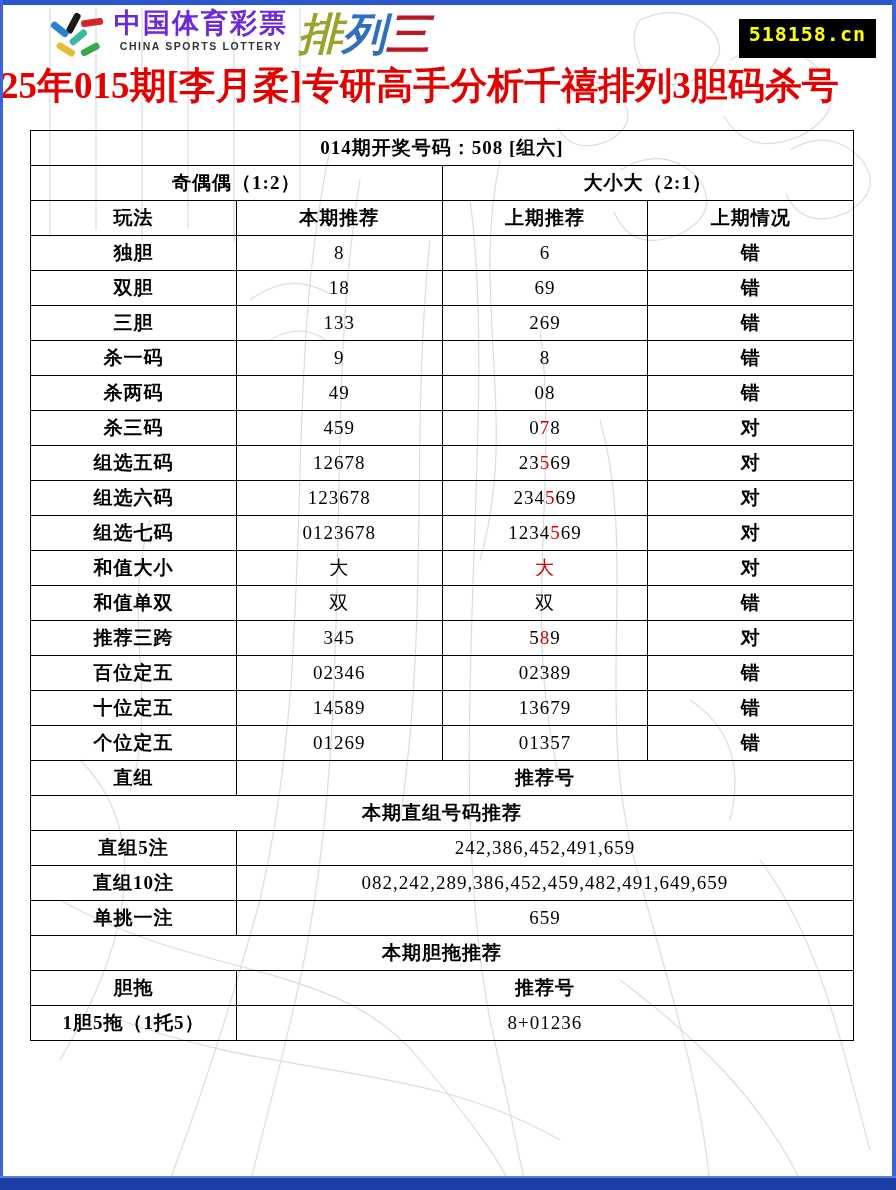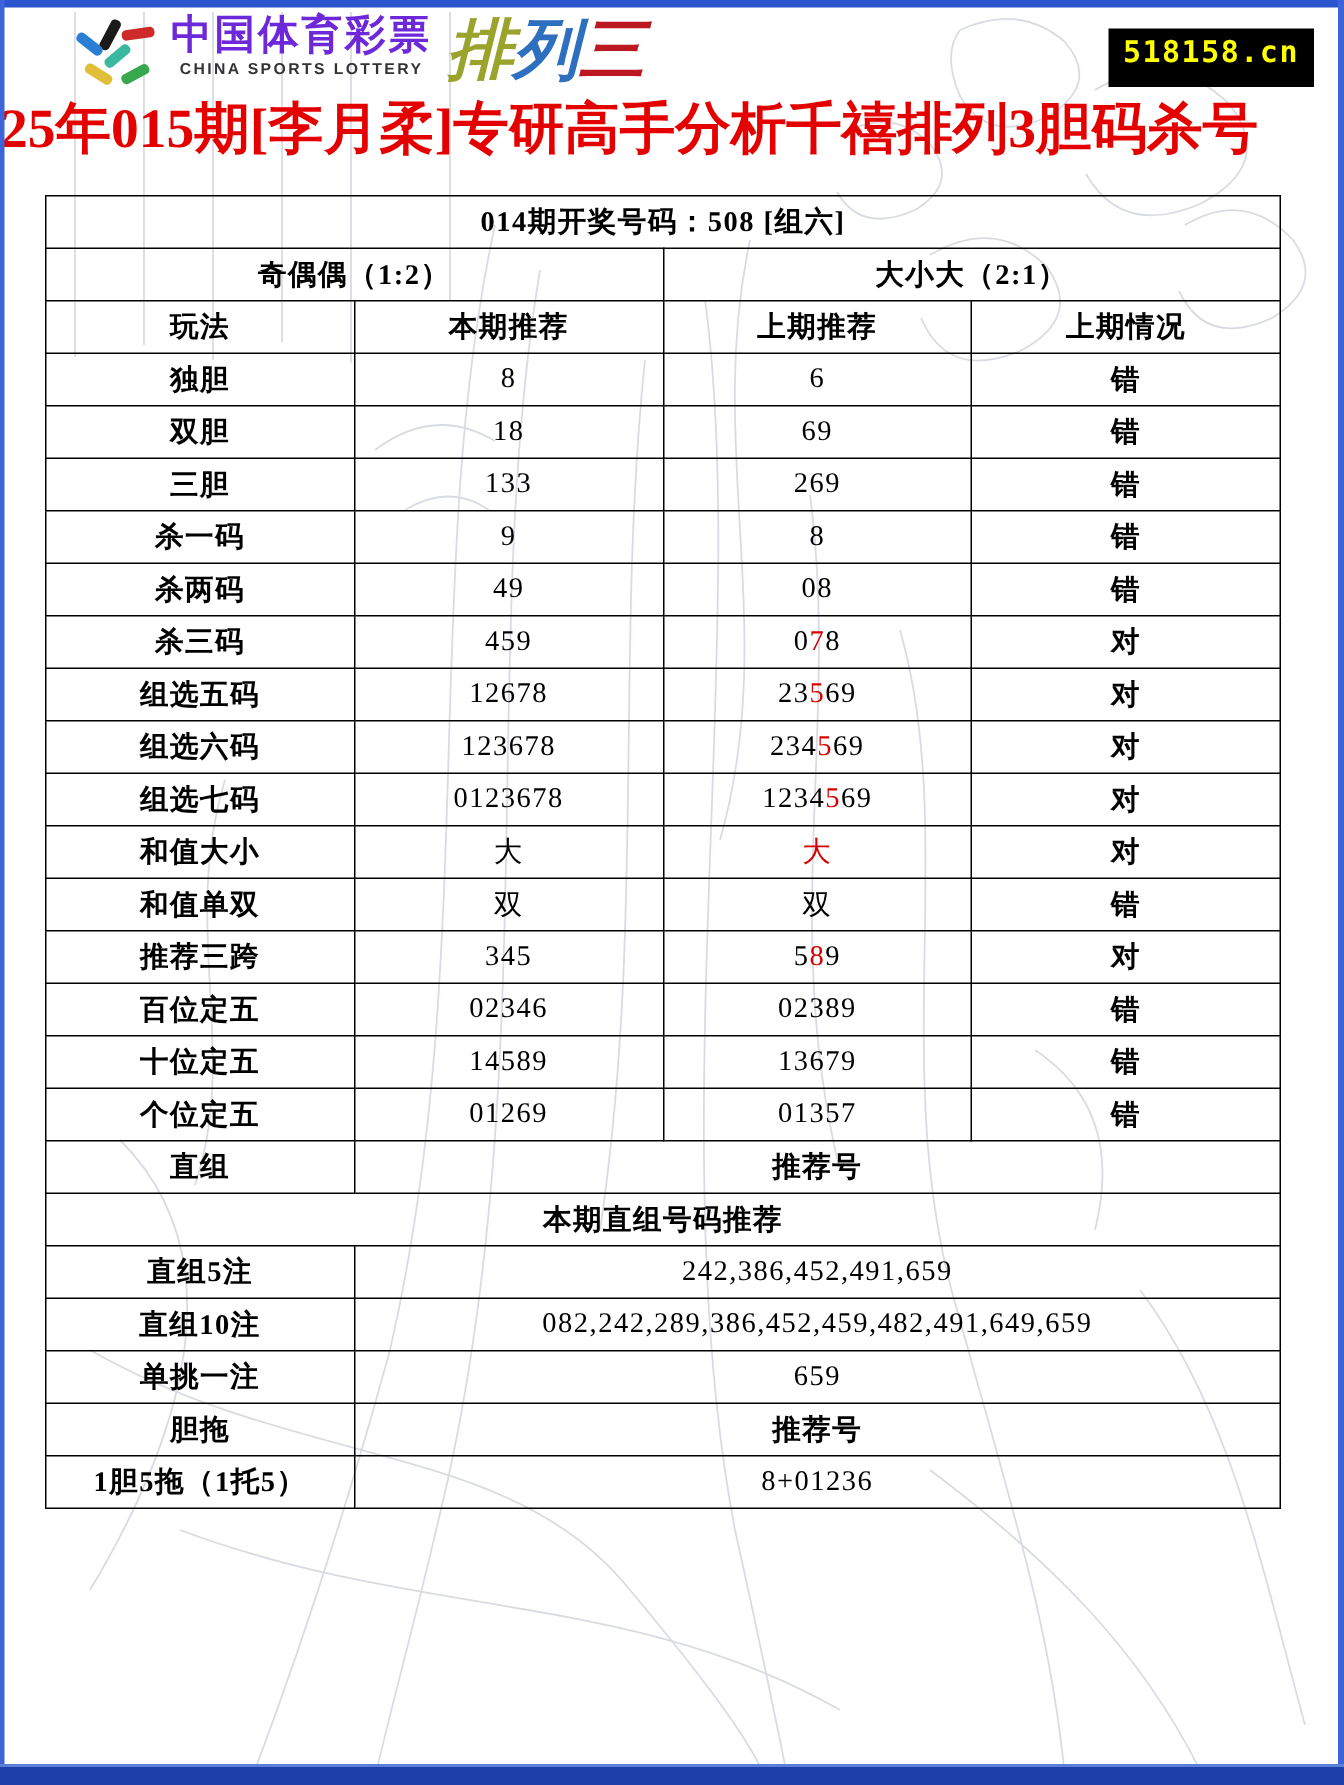--- a/index.html
+++ b/index.html
@@ -246,20 +246,23 @@
       </tr>
       <tr>
         <td class="strong">直组10注</td>
         <td colspan="3">082,242,289,386,452,459,482,491,649,659</td>
       </tr>
       <tr>
         <td class="strong">单挑一注</td>
         <td colspan="3">659</td>
       </tr>
       <tr>
+        <td colspan="4" class="strong">本期胆拖推荐</td>
+      </tr>
+      <tr>
         <td class="strong">胆拖</td>
         <td colspan="3" class="strong">推荐号</td>
       </tr>
       <tr>
         <td class="strong">1胆5拖（1托5）</td>
         <td colspan="3">8+01236</td>
       </tr>
     </tbody>
 </table>
 

